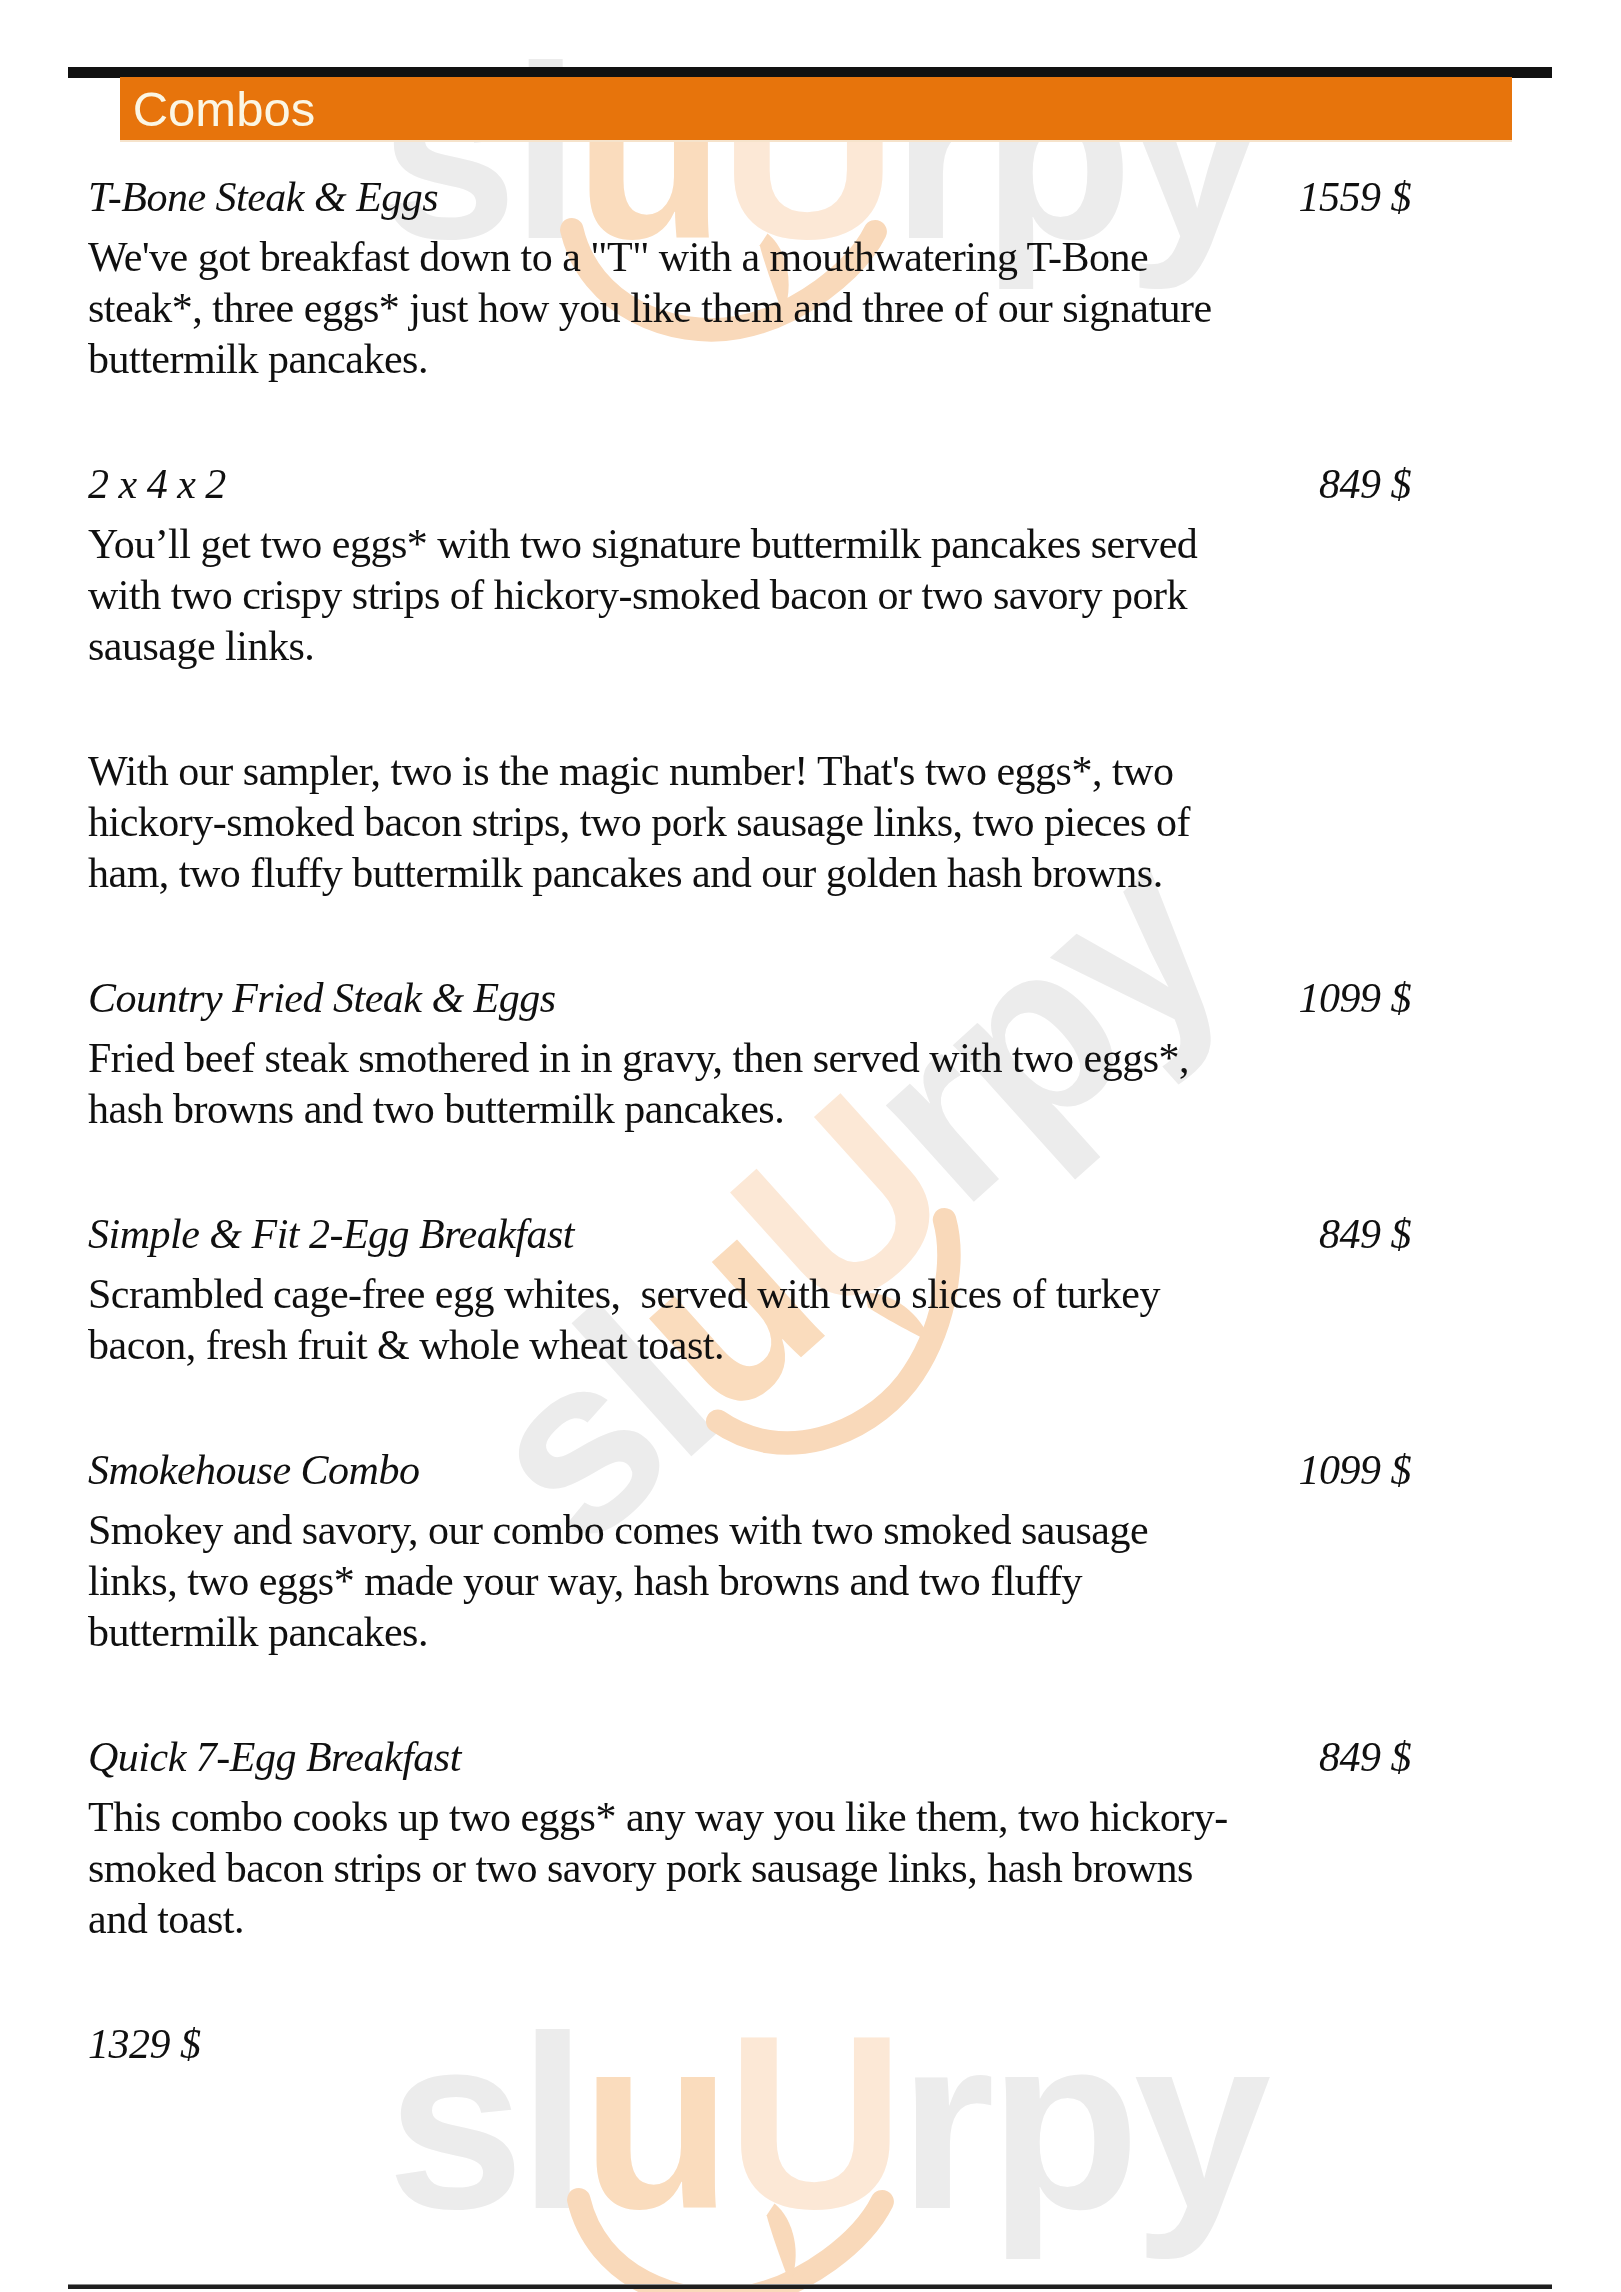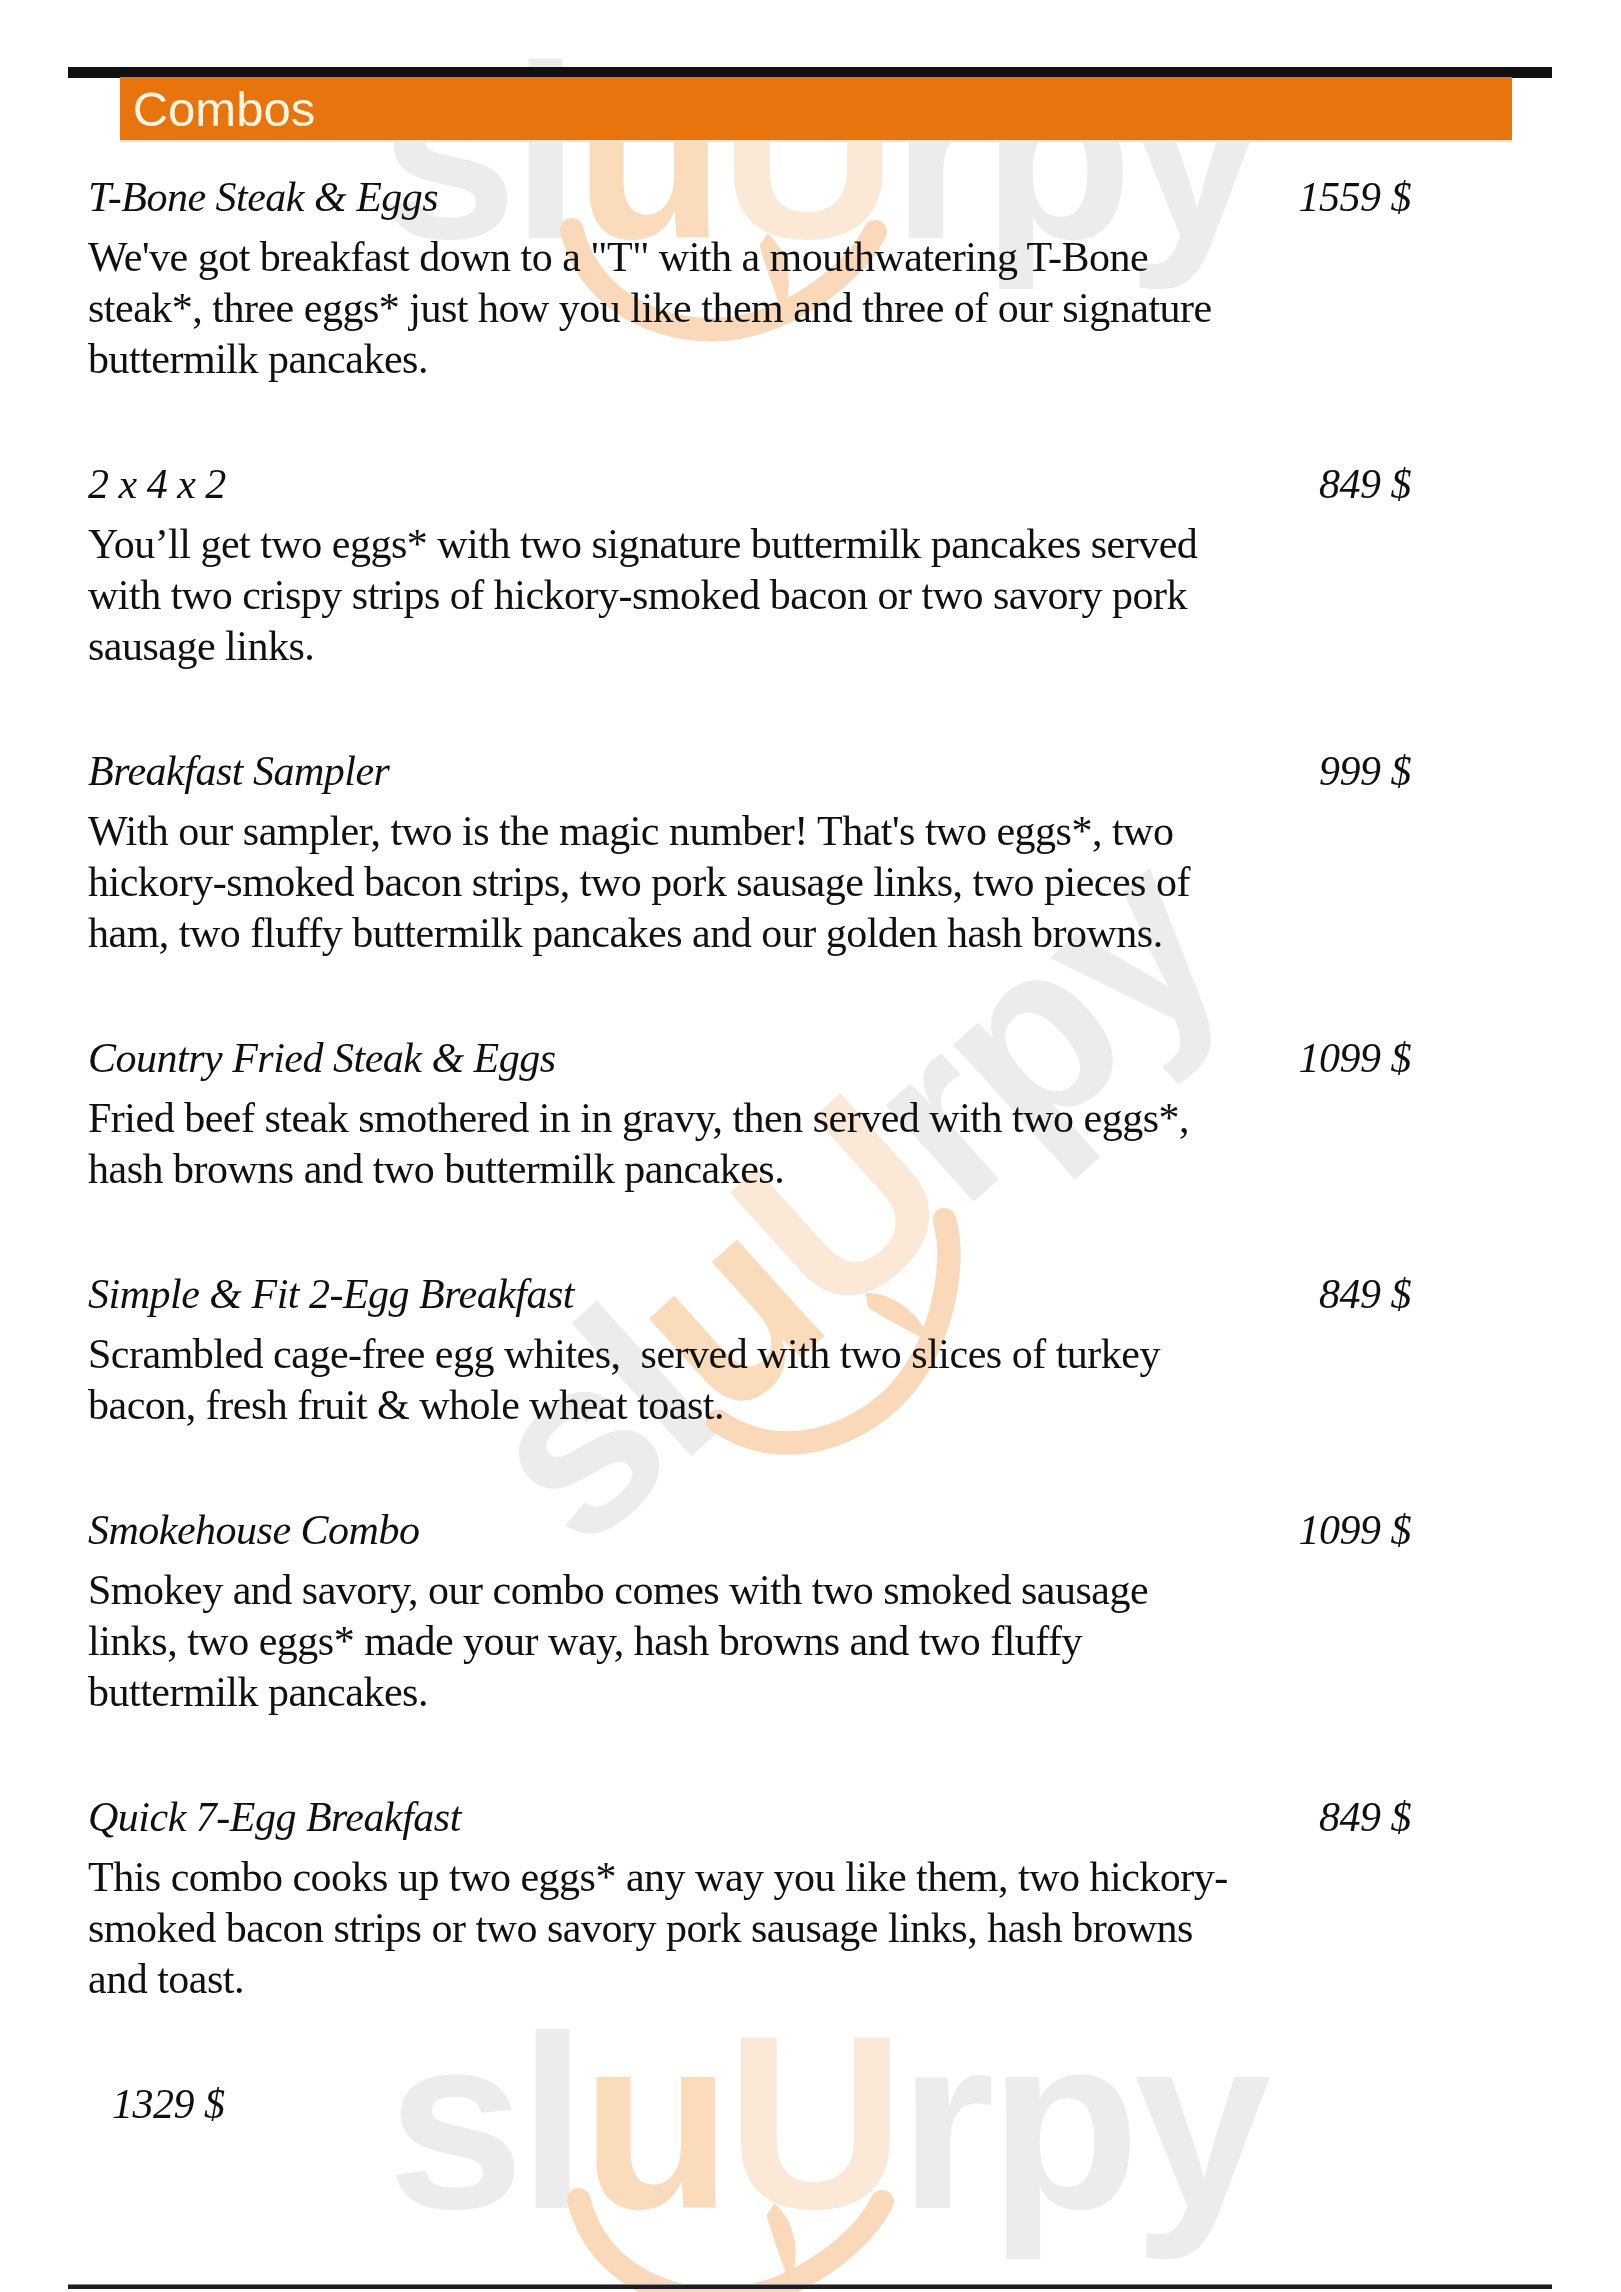--- a/index.html
+++ b/index.html
@@ -56,21 +56,21 @@
   .items{
     position:absolute;z-index:1;
     left:88px;top:172px;width:1323px;
   }
   .item{margin-bottom:74px;}
   .item-row{
     display:flex;justify-content:space-between;align-items:baseline;
     font-size:42px;line-height:51px;letter-spacing:-0.5px;font-style:italic;
   }
   .item-name{white-space:nowrap;}
-  .item-price{white-space:nowrap;text-align:left;margin-left:24px;}
+  .item-price{white-space:nowrap;text-align:left;}
   .item-desc{
     font-size:42px;line-height:51px;letter-spacing:-0.5px;
     white-space:pre-wrap;
     max-width:1304px;
     margin-top:9px;
   }
 
   
   .bottom-rule{
     position:absolute;z-index:2;
@@ -125,24 +125,20 @@
       <div class="item-row">
         <span class="item-name">2 x 4 x 2</span>
         <span class="item-price">849 $</span>
       </div>
       <div class="item-desc">You’ll get two eggs* with two signature buttermilk pancakes served
 with two crispy strips of hickory-smoked bacon or two savory pork
 sausage links.</div>
     </div>
 
     <div class="item">
-      <div class="item-row">
-        <span class="item-name">Breakfast Sampler</span>
-        <span class="item-price">999 $</span>
-      </div>
       <div class="item-desc">With our sampler, two is the magic number! That's two eggs*, two
 hickory-smoked bacon strips, two pork sausage links, two pieces of
 ham, two fluffy buttermilk pancakes and our golden hash browns.</div>
     </div>
 
     <div class="item">
       <div class="item-row">
         <span class="item-name">Country Fried Steak &amp; Eggs</span>
         <span class="item-price">1099 $</span>
       </div>

